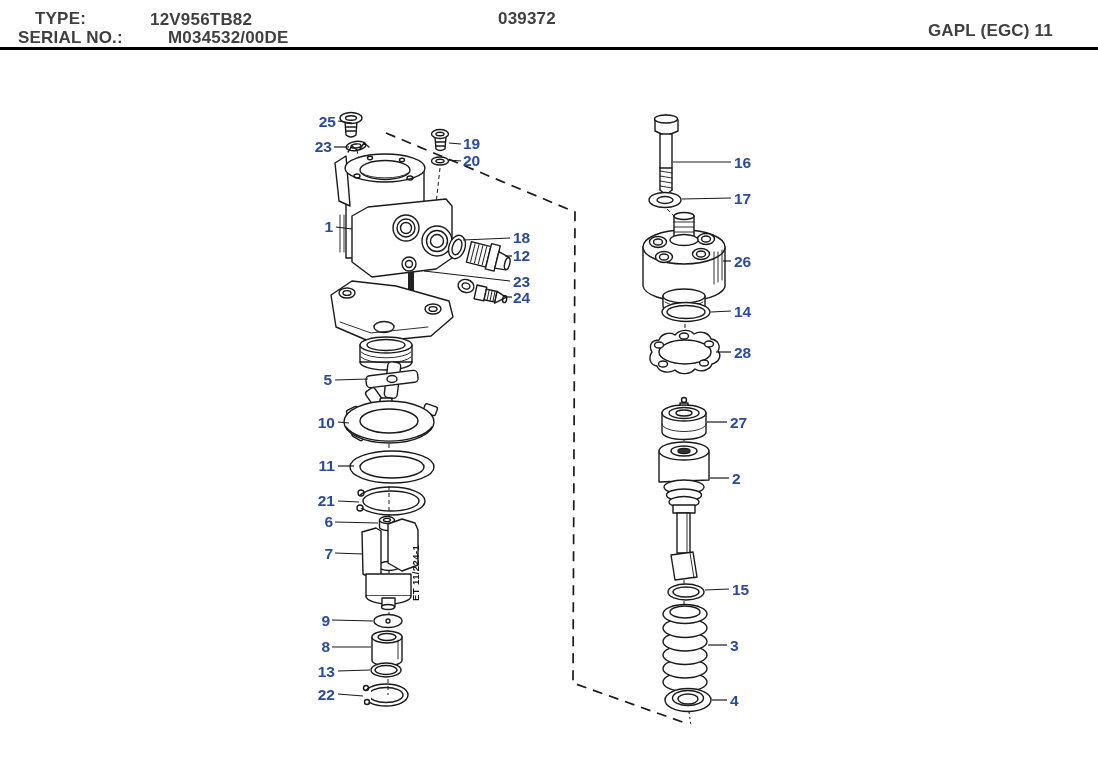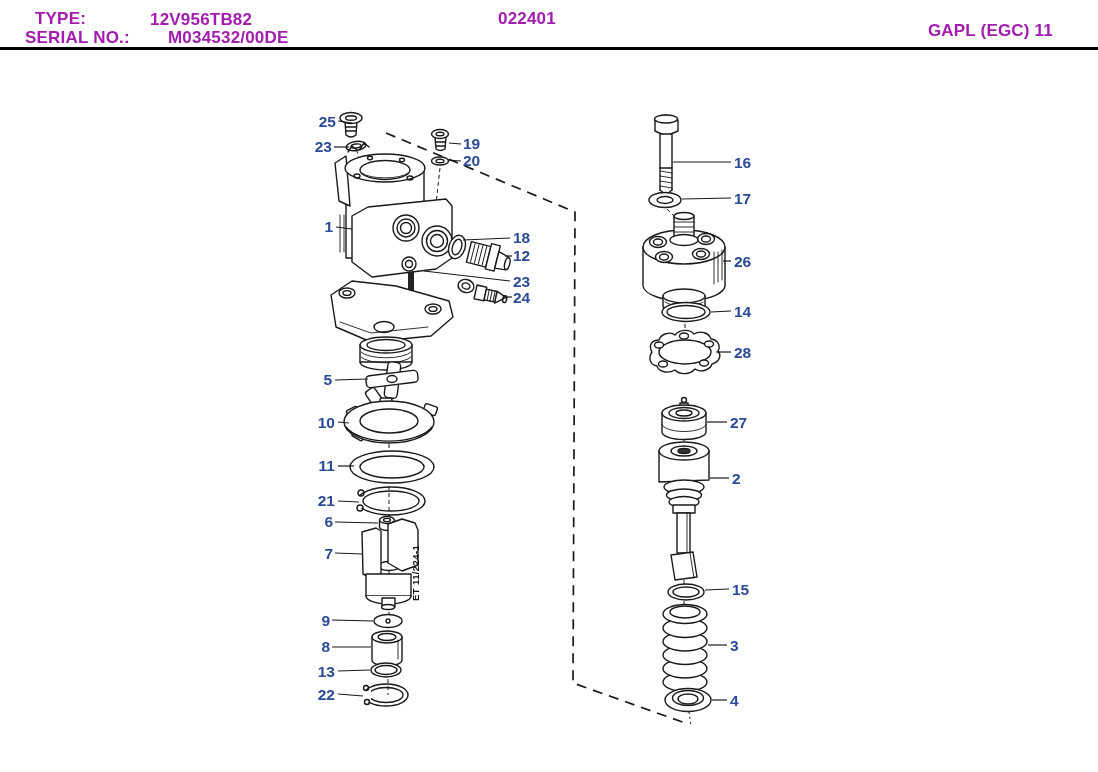--- a/index.html
+++ b/index.html
@@ -1,23 +1,23 @@
 <!DOCTYPE html>
 <html style="--callout-color: #2b4a97;"><head>
 <meta charset="utf-8">
 <style>
   html,body{margin:0;padding:0;background:#e8e8e8;}
   .page{
     position:relative;width:1098px;height:772px;background:#fff;
-    font-family:"Liberation Sans", sans-serif;color:#a21caf;overflow:hidden;
+    font-family:"Liberation Sans", sans-serif;color:#404040;overflow:hidden;
   }
   .hdr{position:absolute;font-size:17px;font-weight:bold;white-space:nowrap;letter-spacing:0.2px;}
   #h-type-label{left:35px;top:9px;}
   #h-type-value{left:150px;top:10px;}
-  #h-serial-label{left:25px;top:28px;}
+  #h-serial-label{left:18px;top:28px;}
   #h-serial-value{left:168px;top:28px;}
   #h-doc{left:498px;top:9px;}
   #h-page{right:45px;top:9px;margin-top:12px;}
   .rule{position:absolute;left:0;top:47px;width:1098px;height:3px;background:#000;}
   svg.diagram{position:absolute;left:0;top:0;}
   svg .ln{stroke:#1a1a1a;stroke-width:1.4;fill:none;stroke-linecap:round;stroke-linejoin:round;}
   svg .w{fill:#ffffff;}
   svg .thin{stroke-width:0.9;}
   svg .leader{stroke:#1a1a1a;stroke-width:1.2;fill:none;}
   svg .dash{stroke:#1a1a1a;stroke-width:1.7;fill:none;stroke-dasharray:10 7;}
@@ -34,21 +34,21 @@
 </style>
 </head>
 <body>
 
 <div class="page">
 
   <span class="hdr" id="h-type-label">TYPE:</span>
   <span class="hdr" id="h-type-value">12V956TB82</span>
   <span class="hdr" id="h-serial-label">SERIAL NO.:</span>
   <span class="hdr" id="h-serial-value">M034532/00DE</span>
-  <span class="hdr" id="h-doc">022401</span>
+  <span class="hdr" id="h-doc">039372</span>
   <span class="hdr" id="h-page">GAPL (EGC) 11</span>
   <div class="rule"></div>
 
   <svg class="diagram" width="1098" height="772" viewBox="0 0 1098 772">
 
     <g>
       <path class="dash" d="M386 133 L575 212 L573 683 L688 724"></path>
     </g>
     <g>
       <path class="axis" d="M355 143 L361 166"></path>

